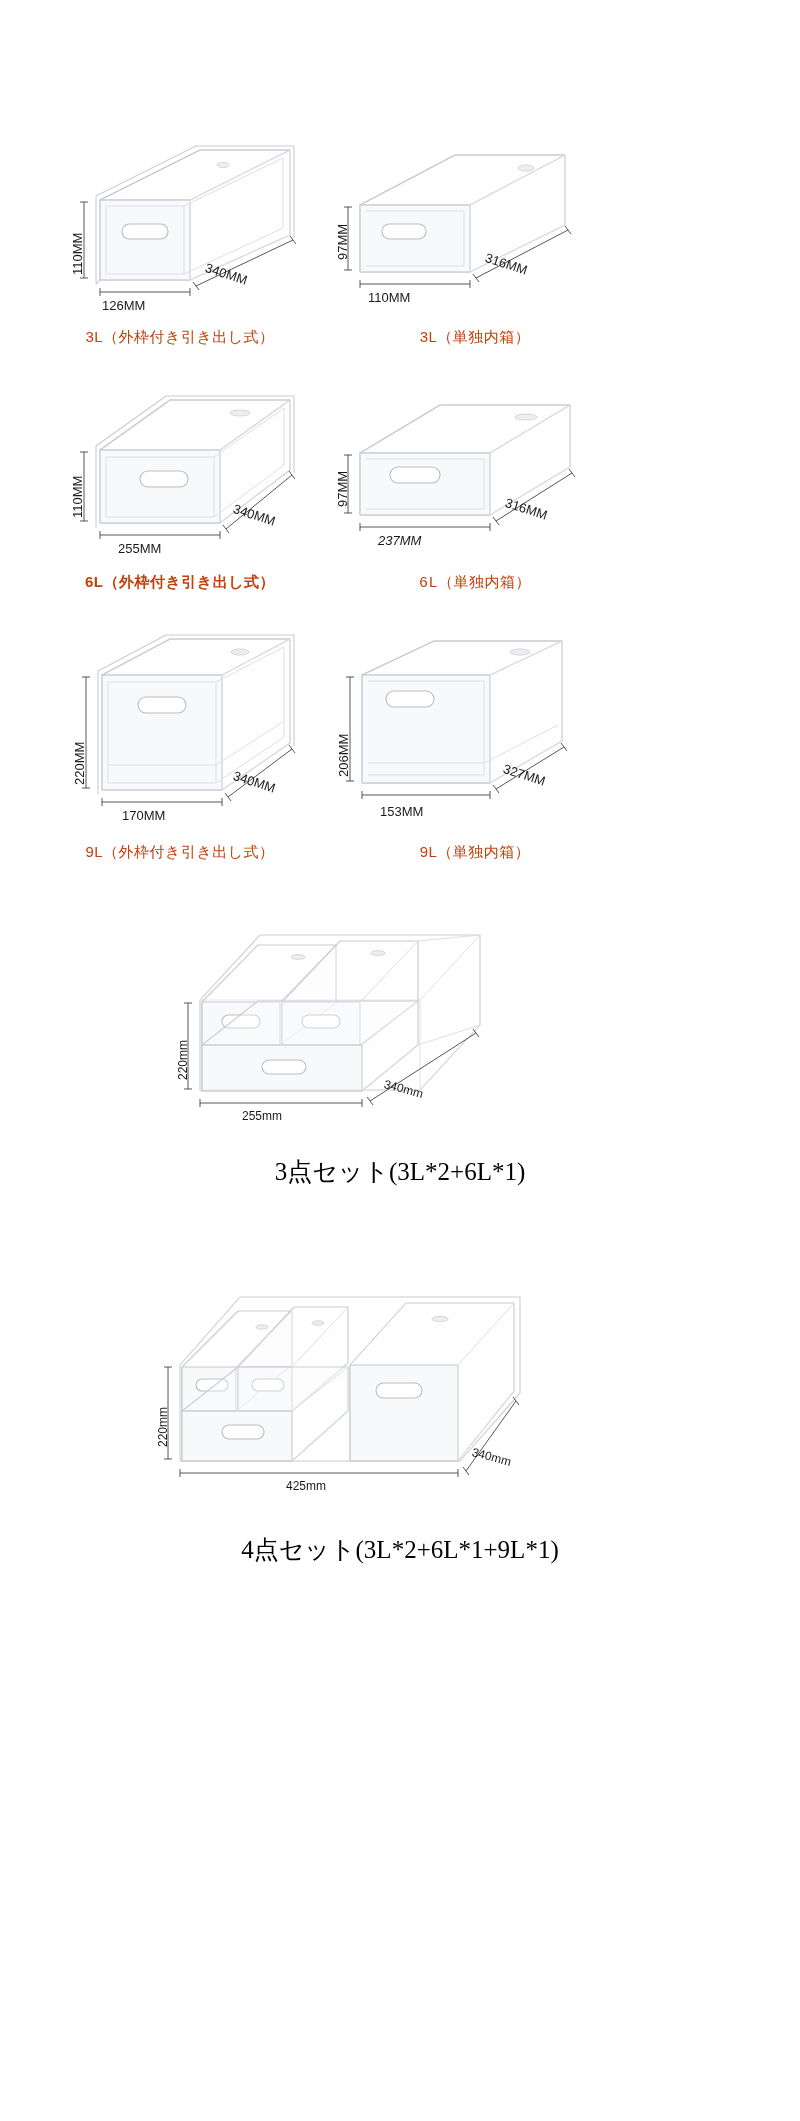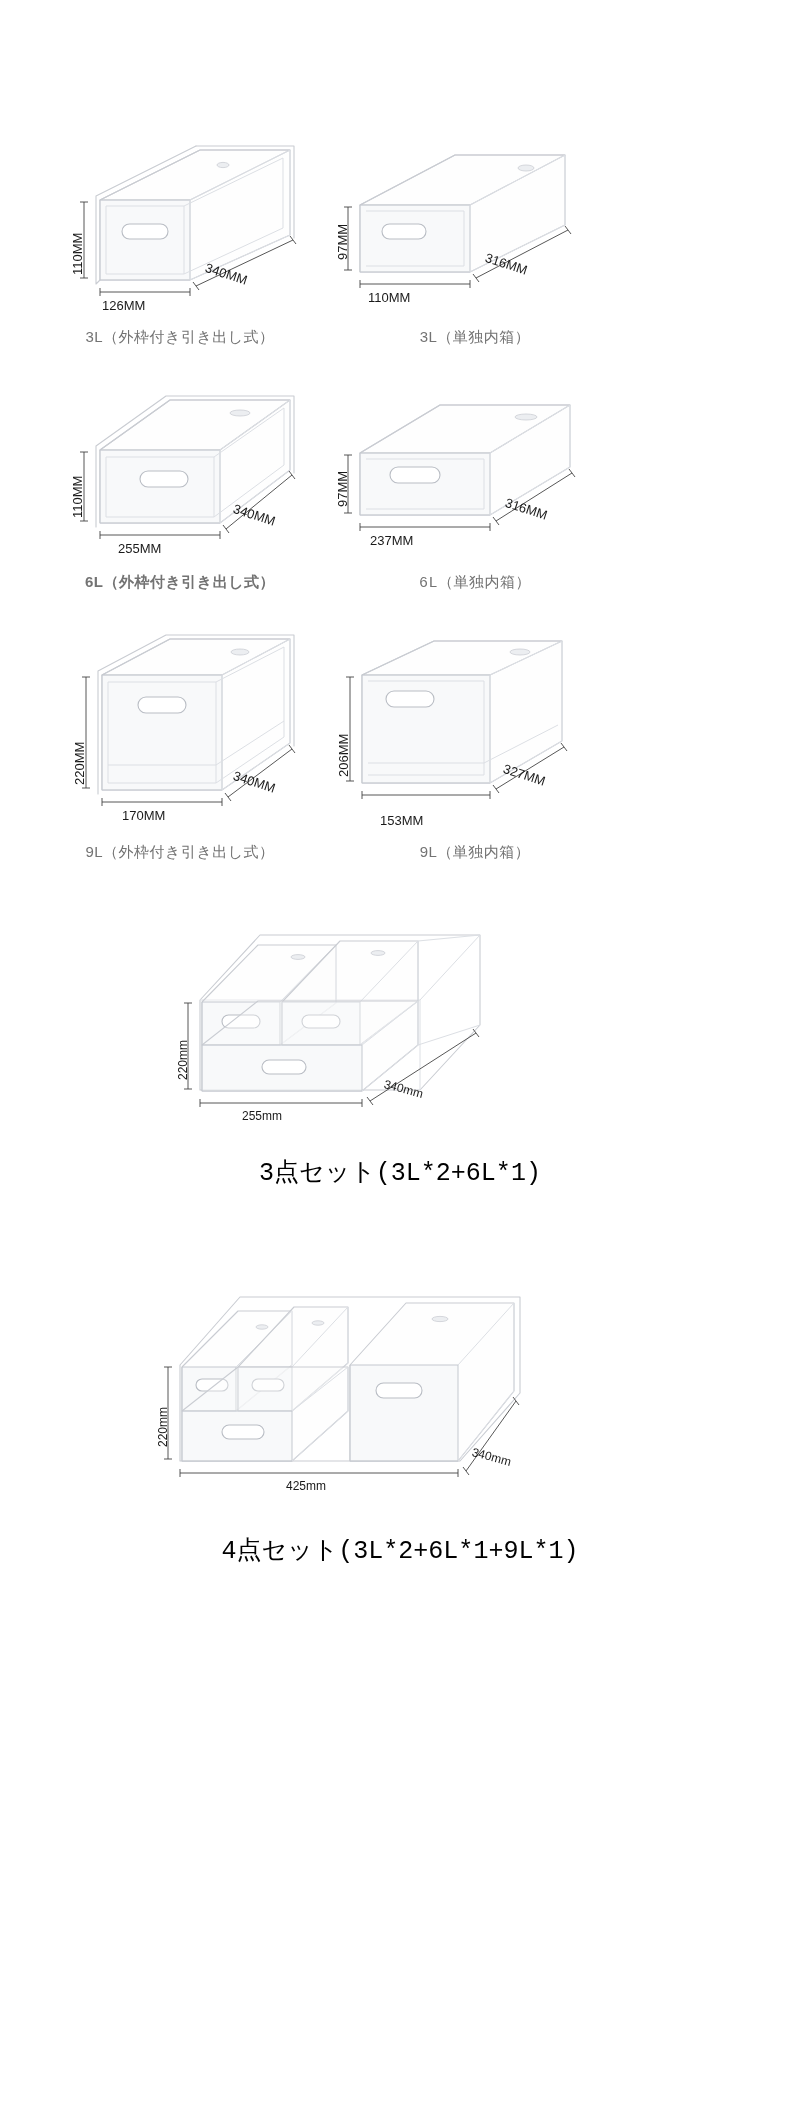--- a/index.html
+++ b/index.html
@@ -30,30 +30,30 @@
   .cell {
     position: absolute;
     top: 0;
   }
   .caption {
     position: absolute;
     width: 100%;
     text-align: center;
     font-size: 15px;
     letter-spacing: .5px;
-    color: #737373;
+    color: #c2410c;
     white-space: nowrap;
   }
   .set-caption {
     position: absolute;
     width: 800px;
     left: 0;
     text-align: center;
     font-size: 25px;
-    font-family: Liberation Mono, monospace;
+    font-family: Liberation Serif, serif;
     color: #000;
     white-space: nowrap;
   }
   
   .dim {
     position: absolute;
     font-size: 13px;
     color: #1a1a1a;
     white-space: nowrap;
     font-family: "Liberation Sans", sans-serif;
@@ -215,21 +215,21 @@
         <ellipse cx="196" cy="42" rx="11" ry="3" fill="#eceef1" stroke="#cbced4" stroke-width=".8"></ellipse>
         <rect class="handle" x="60" y="92" width="50" height="16" rx="8"></rect>
         <path class="leader" d="M18,80 L18,138"></path>
         <path class="leader" d="M14,80 L22,80 M14,138 L22,138"></path>
         <path class="leader" d="M30,152 L160,152"></path>
         <path class="leader" d="M30,148 L30,156 M160,148 L160,156"></path>
         <path class="leader" d="M166,146 L242,98"></path>
         <path class="leader" d="M163,142 L169,150 M239,94 L245,102"></path>
       </svg>
       <span class="dim vert" style="left:5px;top:132px;">97MM</span>
-      <span class="dim" style="left:40px;top:158px;">237MM</span>
+      <span class="dim" style="left:48px;top:158px;font-style:italic;">237MM</span>
       <span class="dim diag" style="left:178px;top:120px;">316MM</span>
       <span class="caption" style="top:198px;font-family:Liberation Mono, monospace;">6L（単独内箱）</span>
     </div>
   </div>
 
   <div class="row" style="top:625px;height:250px;">
 
     <div class="cell" style="left:40px;width:280px;height:240px;">
       <svg class="draw" width="280" height="215" viewBox="0 0 280 215">
         <path class="box" d="M62,50 L130,14 L250,14 L250,118 L182,165 L62,165 Z"></path>
@@ -266,21 +266,21 @@
         <ellipse cx="190" cy="27" rx="10" ry="3" fill="#eceef1" stroke="#cbced4" stroke-width=".8"></ellipse>
         <rect class="handle" x="56" y="66" width="48" height="16" rx="8"></rect>
         <path class="leader" d="M20,52 L20,156"></path>
         <path class="leader" d="M16,52 L24,52 M16,156 L24,156"></path>
         <path class="leader" d="M32,170 L160,170"></path>
         <path class="leader" d="M32,166 L32,174 M160,166 L160,174"></path>
         <path class="leader" d="M166,164 L234,122"></path>
         <path class="leader" d="M163,160 L169,168 M231,118 L237,126"></path>
       </svg>
       <span class="dim vert" style="left:6px;top:152px;">206MM</span>
-      <span class="dim" style="left:50px;top:188px;">153MM</span>
+      <span class="dim" style="left:50px;top:179px;">153MM</span>
       <span class="dim diag" style="left:176px;top:136px;">327MM</span>
       <span class="caption" style="top:218px;">9L（単独内箱）</span>
     </div>
   </div>
 
   <div class="row" style="top:905px;height:280px;">
     <div class="cell" style="left:150px;width:500px;height:260px;">
       <svg class="draw" width="500" height="230" viewBox="0 0 500 230">
 
         <path class="edge" d="M50,95 L110,30 L330,30 L330,120 L270,185 L50,185 Z"></path>

